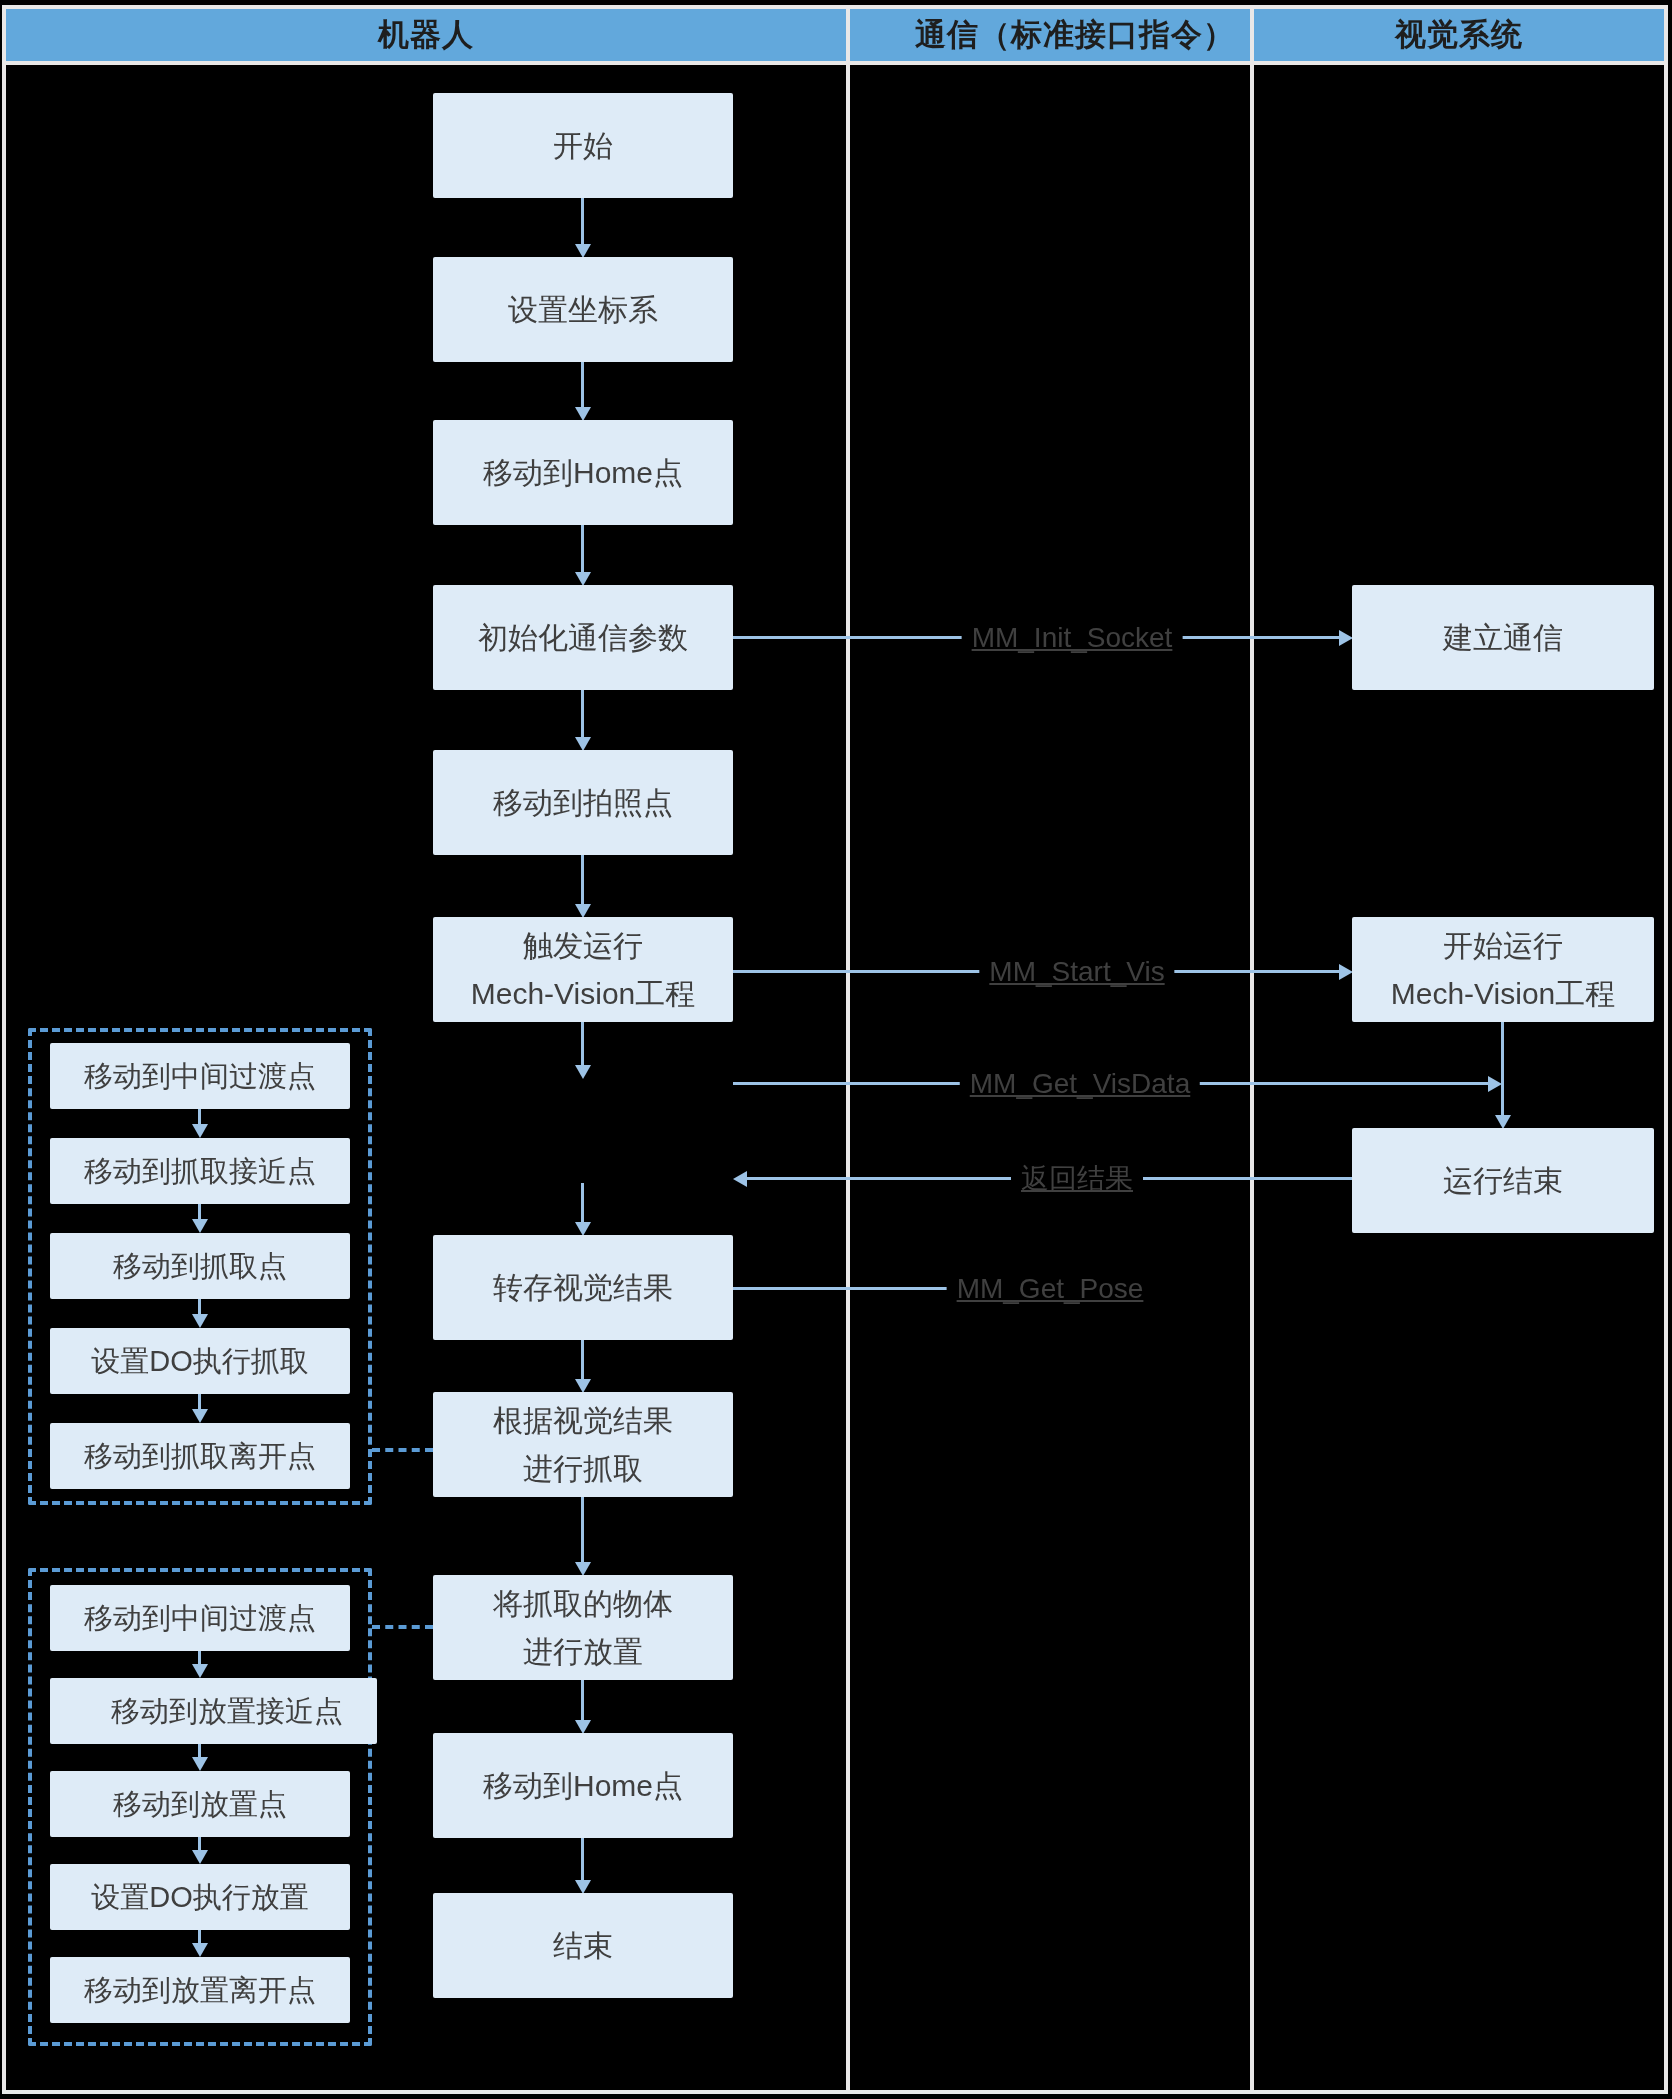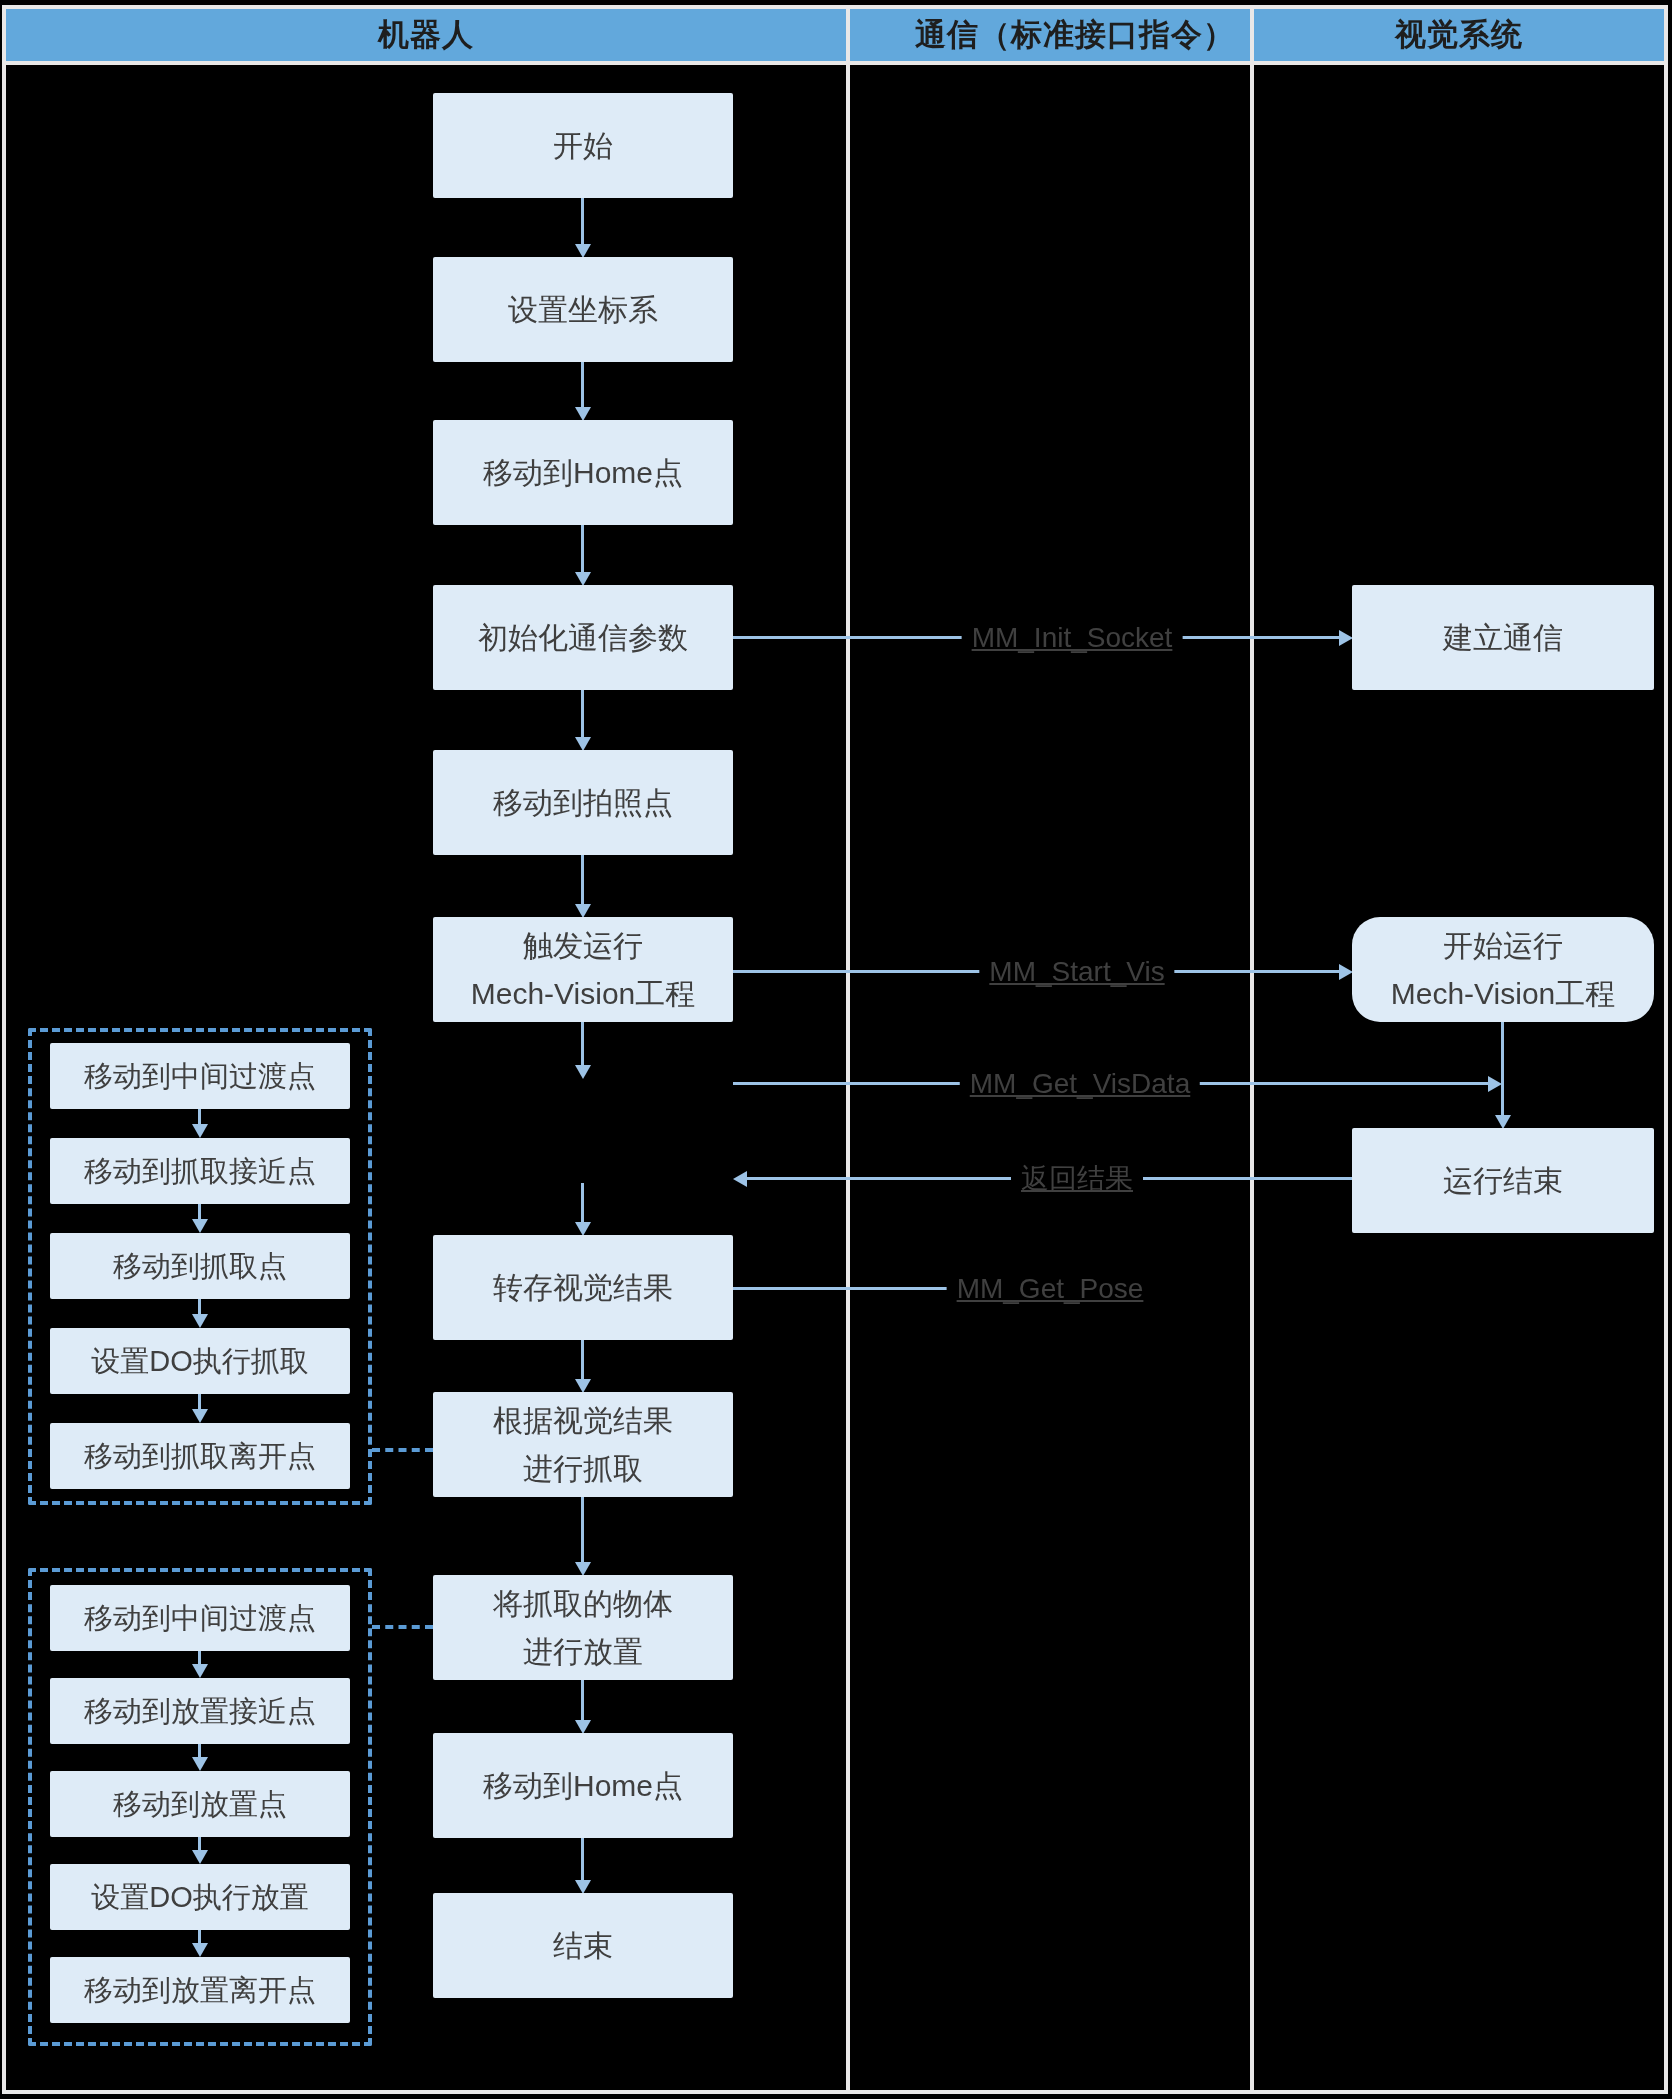--- a/index.html
+++ b/index.html
@@ -122,21 +122,21 @@
   <div class="varrow" style="left:581px;top:1022px;height:43px;"></div>
   <div class="varrow" style="left:581px;top:1183px;height:39px;"></div>
   <div class="varrow" style="left:581px;top:1340px;height:39px;"></div>
   <div class="varrow" style="left:581px;top:1497px;height:65px;"></div>
   <div class="varrow" style="left:581px;top:1680px;height:40px;"></div>
   <div class="varrow" style="left:581px;top:1838px;height:42px;"></div>
 
   <div class="node" style="left:1352px;top:585px;width:302px;height:105px;">
       <span>建立通信</span>
     </div>
-  <div class="node" style="left:1352px;top:917px;width:302px;height:105px;border-radius:28px;">
+  <div class="node" style="left:1352px;top:917px;width:302px;height:105px;">
     <span>开始运行</span>
     <span>Mech-Vision工程</span>
   </div>
   <div class="node" style="left:1352px;top:1128px;width:302px;height:105px;">
       <span>运行结束</span>
     </div>
 
   <div class="varrow" style="left:1501px;top:1022px;height:93px;"></div>
 
   <div class="harrow head-right" style="left:733px;top:636px;width:606px;"></div>
@@ -170,21 +170,21 @@
   <div class="varrow" style="left:198px;top:1109px;height:15px;"></div>
   <div class="varrow" style="left:198px;top:1204px;height:15px;"></div>
   <div class="varrow" style="left:198px;top:1299px;height:15px;"></div>
   <div class="varrow" style="left:198px;top:1394px;height:15px;"></div>
   <div class="dconn" style="left:372px;top:1448px;width:61px;"></div>
 
   <div class="dgroup" style="left:28px;top:1568px;width:344px;height:478px;"></div>
   <div class="node gnode" style="left:50px;top:1585px;width:300px;height:66px;">
       <span>移动到中间过渡点</span>
     </div>
-  <div class="node gnode" style="left:50px;top:1678px;width:300px;height:66px;">
+  <div class="node gnode" style="left:50px;top:1678px;width:300px;height:66px;padding-left:27px;">
       <span>移动到放置接近点</span>
     </div>
   <div class="node gnode" style="left:50px;top:1771px;width:300px;height:66px;">
       <span>移动到放置点</span>
     </div>
   <div class="node gnode" style="left:50px;top:1957px;width:300px;height:66px;">
       <span>移动到放置离开点</span>
     </div>
   <div class="node gnode" style="left:50px;top:1864px;width:300px;height:66px;">
       <span>设置DO执行放置</span>

